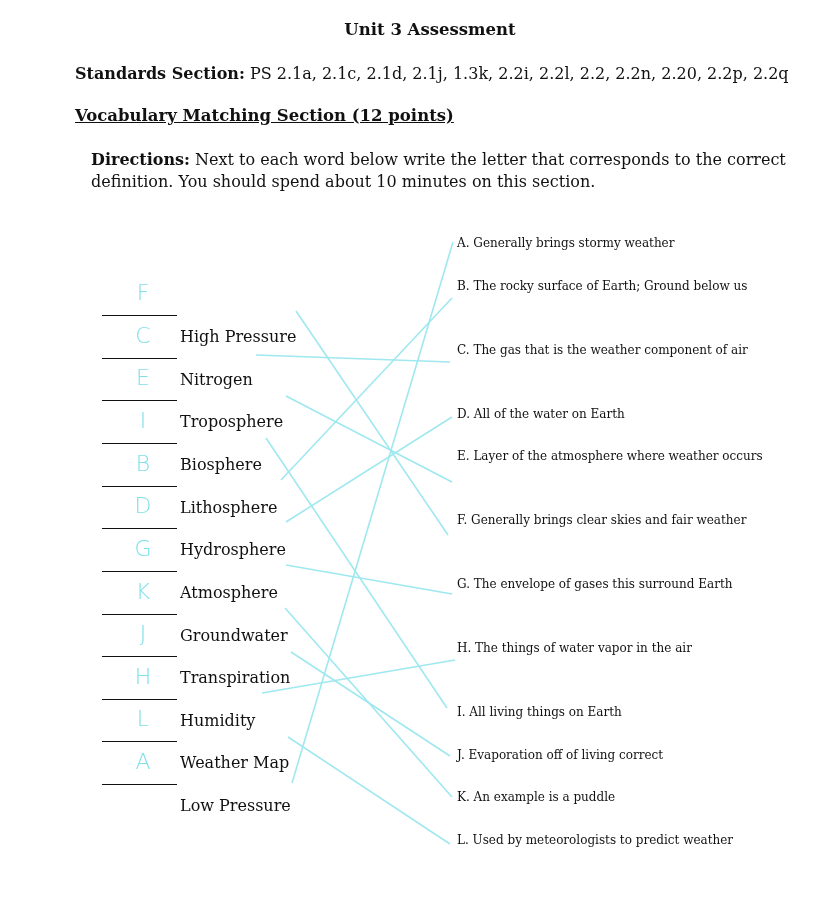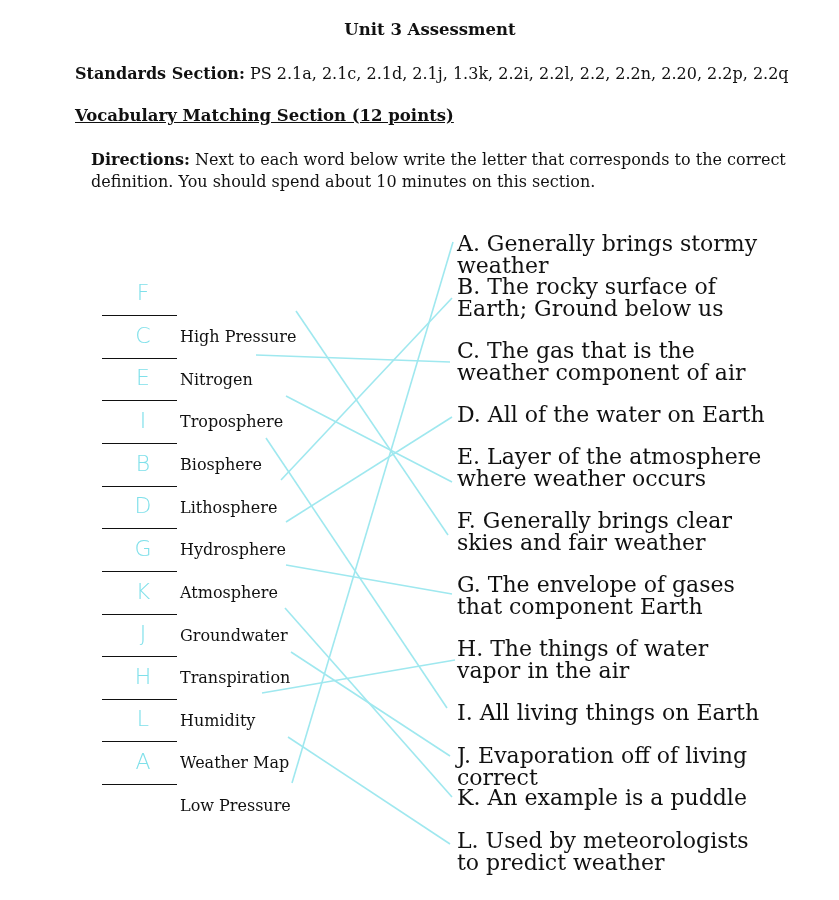--- a/index.html
+++ b/index.html
@@ -10,21 +10,21 @@
     .std { left: 75px; top: 64px; font-size: 16px; }
     .std b { font-weight: bold; }
     .section { left: 75px; top: 106px; font-size: 16.5px; font-weight: bold; text-decoration: underline; }
     .dir { left: 75px; top: 149px; width: 700px; white-space: normal; font-size: 16px; line-height: 21.5px; margin-left: 16px; }
     .dir b { font-weight: bold; }
     .term-row { position: absolute; left: 102px; height: 22px; font-size: 16px; }
     .blank { position: absolute; left: 0; bottom: 4px; width: 75px; border-bottom: 1.2px solid #111; }
     .answer { position: absolute; left: 26px; top: -18px; width: 30px; text-align: center;
       font-family: "DejaVu Sans", sans-serif; font-size: 22px; color: #7fe0ea; font-weight: 200; }
     .term-label { position: absolute; left: 78px; top: 0; white-space: nowrap; margin-top: 29px; }
-    .def { position: absolute; left: 457px; font-size: 22px; line-height: 21.5px; width: 310px; white-space: normal; }
+    .def { position: absolute; left: 457px; font-size: 12px; line-height: 21.5px; width: 310px; white-space: normal; }
     svg.lines { position: absolute; left: 0; top: 0; }
   </style>
 </head>
 <body>
 
 <div class="abs title">Unit 3 Assessment</div>
 <div class="abs std"><b>Standards Section:</b><span> PS 2.1a, 2.1c, 2.1d, 2.1j, 1.3k, 2.2i, 2.2l, 2.2, 2.2n, 2.20, 2.2p, 2.2q</span></div>
 <div class="abs section">Vocabulary Matching Section (12 points)</div>
 <div class="abs dir"><b>Directions:</b><span> Next to each word below write the letter that corresponds to the correct definition. You should spend about 10 minutes on this section.</span></div>
 
@@ -105,18 +105,18 @@
     <span class="answer">A</span>
     <span class="term-label">Low Pressure</span>
   </div>
 
 <div class="def" style="top:233px">A.  Generally brings stormy weather</div>
 <div class="def" style="top:276px">B.  The rocky surface of Earth; Ground below us</div>
 <div class="def" style="top:340px">C.  The gas that is the weather component of air</div>
 <div class="def" style="top:404px">D.  All of the water on Earth</div>
 <div class="def" style="top:446px">E.  Layer of the atmosphere where weather occurs</div>
 <div class="def" style="top:510px">F.  Generally brings clear skies and fair weather</div>
-<div class="def" style="top:574px">G.  The envelope of gases that component Earth</div>
+<div class="def" style="top:574px">G.  The envelope of gases this surround Earth</div>
 <div class="def" style="top:638px">H.  The things of water vapor in the air</div>
 <div class="def" style="top:702px">I.  All living things on Earth</div>
 <div class="def" style="top:745px">J.  Evaporation off of living correct</div>
 <div class="def" style="top:787px">K. An example is a puddle</div>
 <div class="def" style="top:830px">L. Used by meteorologists to predict weather</div>
 
 </body></html>

